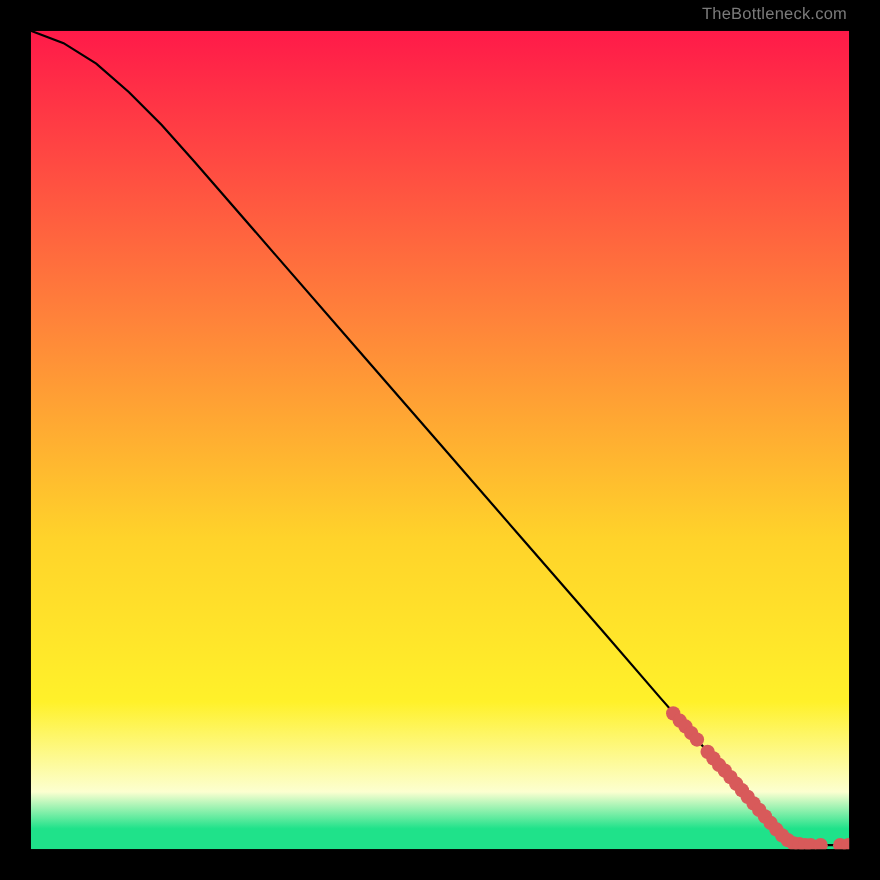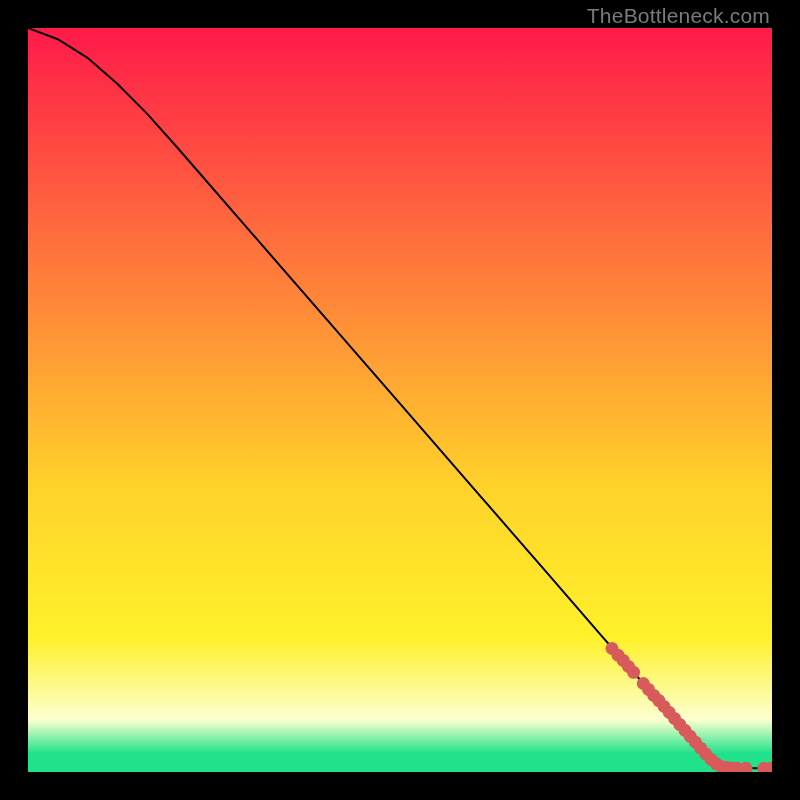--- a/index.html
+++ b/index.html
@@ -24,21 +24,21 @@
     left: 0;
     top: 0;
     width: 744px;
     height: 744px;
   }
   .watermark {
     position: absolute;
     top: 4px;
     right: 30px;
     color: #7b7b7b;
-    font-size: 21px;
+    font-size: 15px;
     font-weight: 500;
     letter-spacing: 0.2px;
     user-select: none;
   }
   svg { display: block; }
 </style>
 </head>
 <body>
 
 <div class="watermark">TheBottleneck.com</div>

